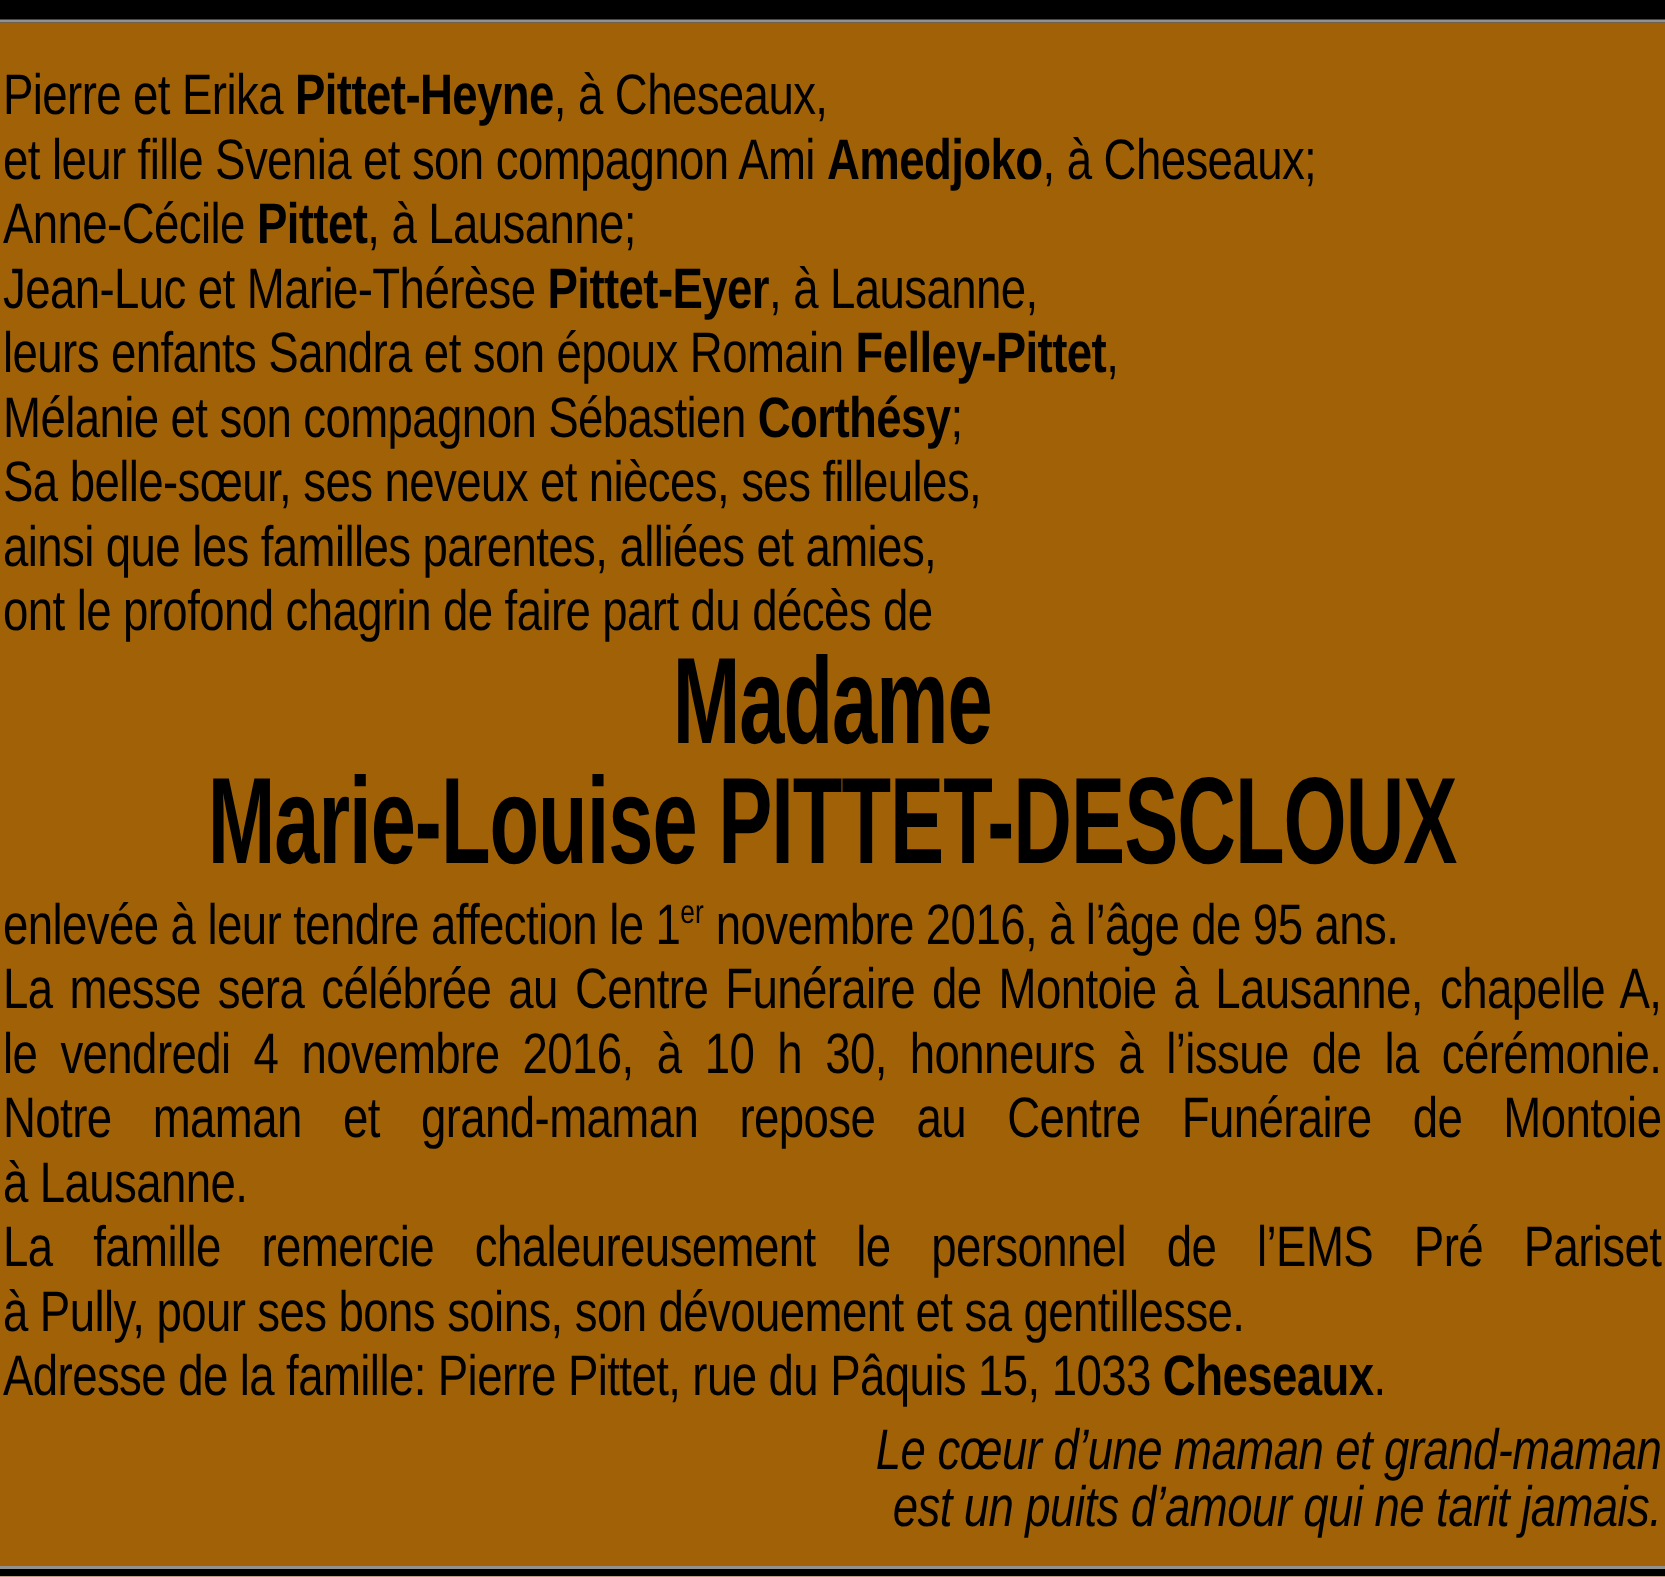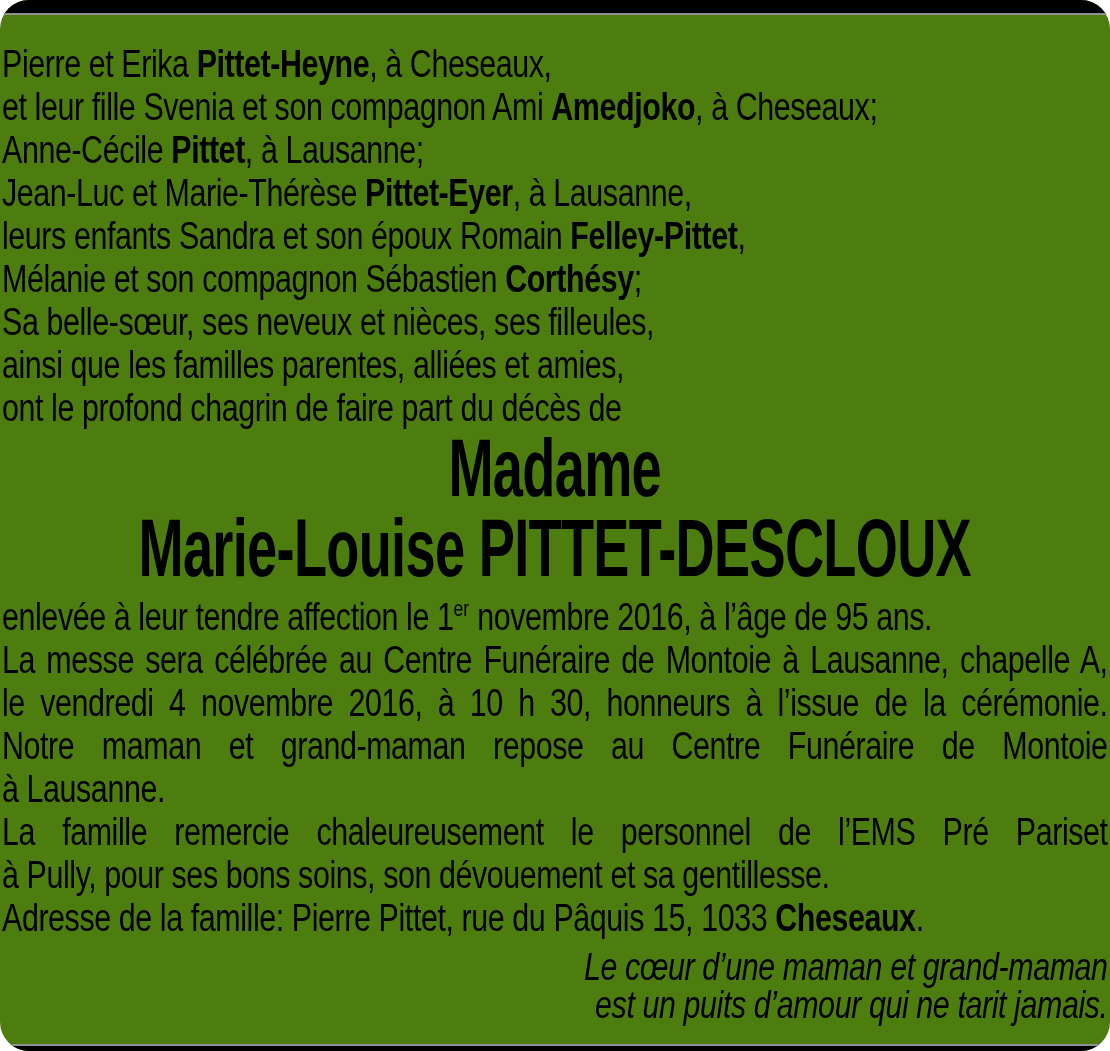--- a/index.html
+++ b/index.html
@@ -1,23 +1,22 @@
 <!DOCTYPE html>
 <html><head>
 <meta charset="utf-8">
 <style>
   html,body{margin:0;padding:0;background:#ffffff;}
   .sheet{
     position:relative;
     width:1110px;height:1051px;
-    background:#4d7c0f;
+    background:#a16207;
     color:#000000;
     overflow:hidden;
     font-family:"Liberation Sans",sans-serif;
-    border-radius:29px;
   }
   .rule-top{
     position:absolute;top:0;left:0;width:100%;
     height:13px;background:#000000;border-bottom:2px solid #919191;
   }
   .rule-bottom{
     position:absolute;bottom:0;left:0;width:100%;
     height:5px;background:#000000;border-top:2px solid #919191;
   }
   

